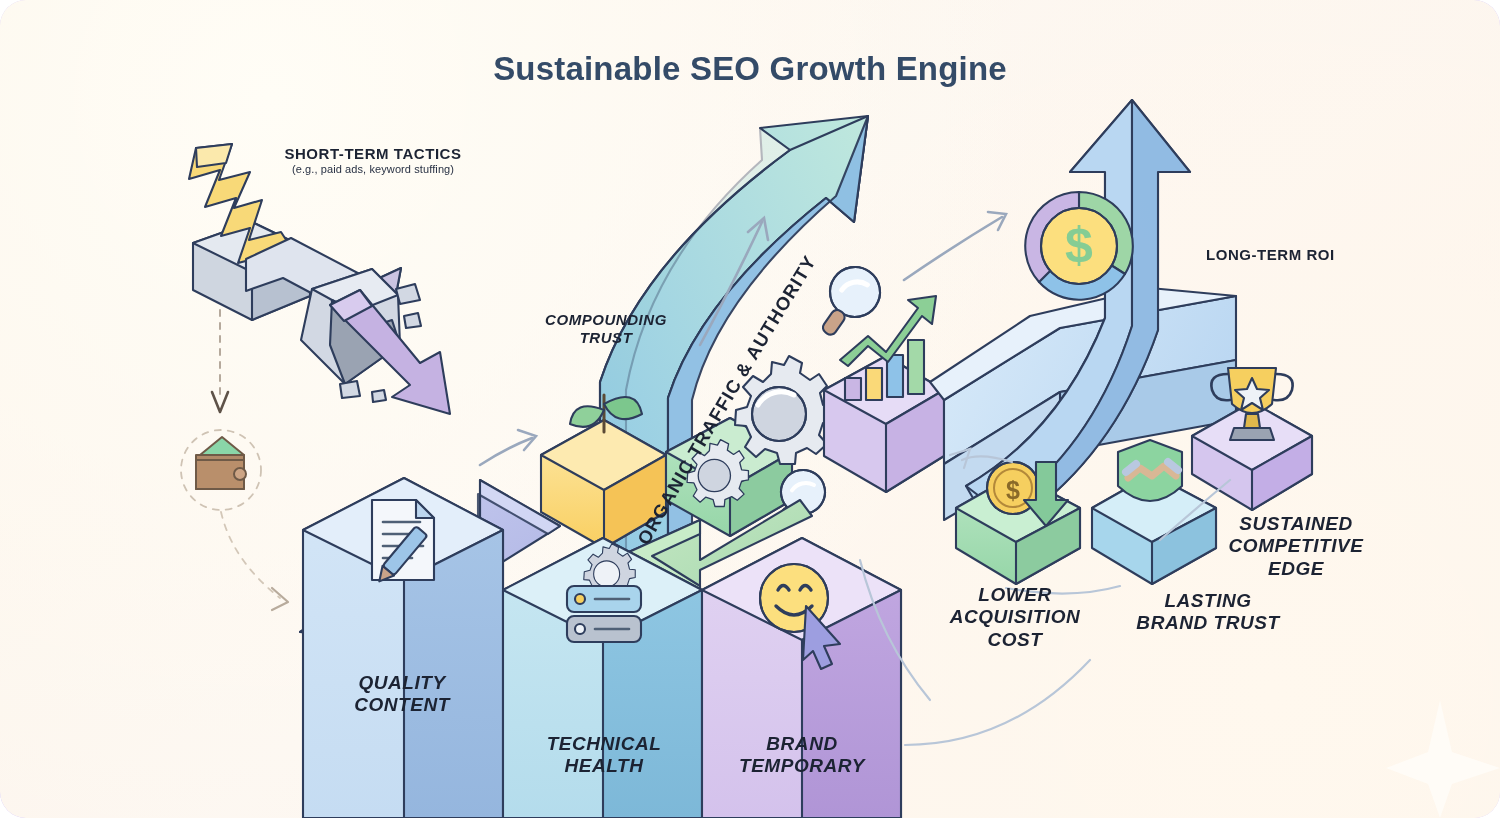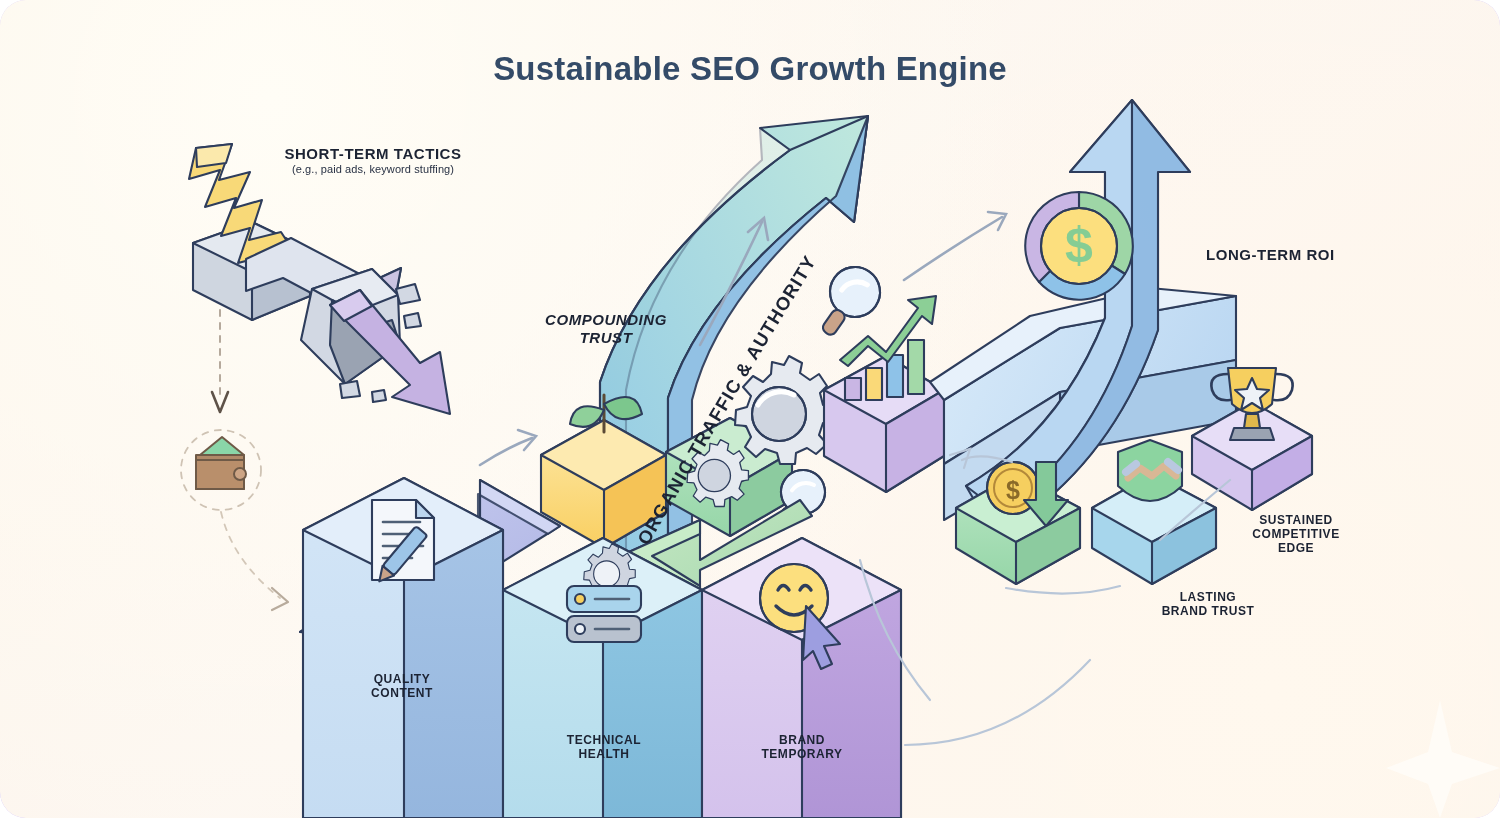--- a/index.html
+++ b/index.html
@@ -24,21 +24,21 @@
   .ttl{
     position:absolute;left:0;top:50px;width:1500px;text-align:center;
     font-size:33px;font-weight:bold;color:#344b68;letter-spacing:.2px;
   }
   .lbl{
     position:absolute;color:#1c2333;font-weight:bold;
     text-align:center;line-height:1.18;letter-spacing:.55px;
   }
   .sub{font-weight:normal;font-size:11px;letter-spacing:.1px;color:#273043;}
   .cap{font-size:15px;}
-  .cap-sm{font-size:12px;}
+  .cap-sm{font-size:19px;font-style:italic;}
 </style>
 </head>
 <body>
 
 <div id="canvas">
 
   <div class="ttl">Sustainable SEO Growth Engine</div>
 
   <svg class="layer" viewBox="0 0 1500 818">
     <defs>
@@ -392,20 +392,25 @@
 
   <div class="lbl cap" style="left:518px;top:311px;width:176px;font-style:italic;">
     <div>COMPOUNDING</div>
     <div>TRUST</div>
   </div>
 
   <div class="lbl cap" style="left:1206px;top:246px;width:200px;text-align:left;">
     <span>LONG-TERM ROI</span>
   </div>
 
+  <div class="lbl cap-sm" style="left:940px;top:584px;width:150px;">
+    <div>LOWER</div>
+    <div>ACQUISITION</div>
+    <div>COST</div>
+  </div>
 
   <div class="lbl cap-sm" style="left:1132px;top:590px;width:152px;">
     <div>LASTING</div>
     <div>BRAND TRUST</div>
   </div>
 
   <div class="lbl cap-sm" style="left:1222px;top:513px;width:148px;">
     <div>SUSTAINED</div>
     <div>COMPETITIVE</div>
     <div>EDGE</div>

